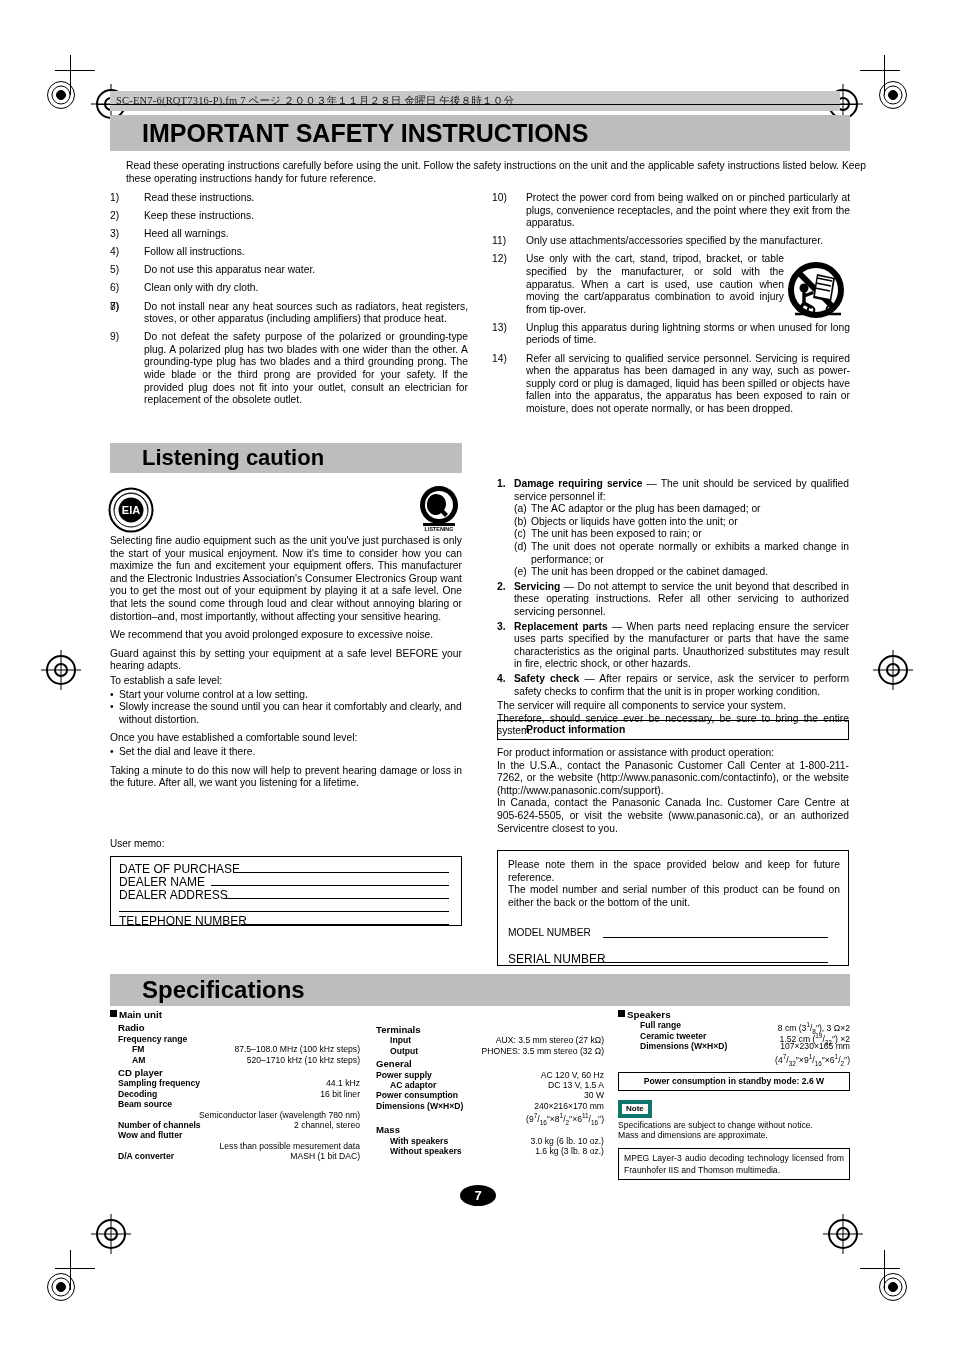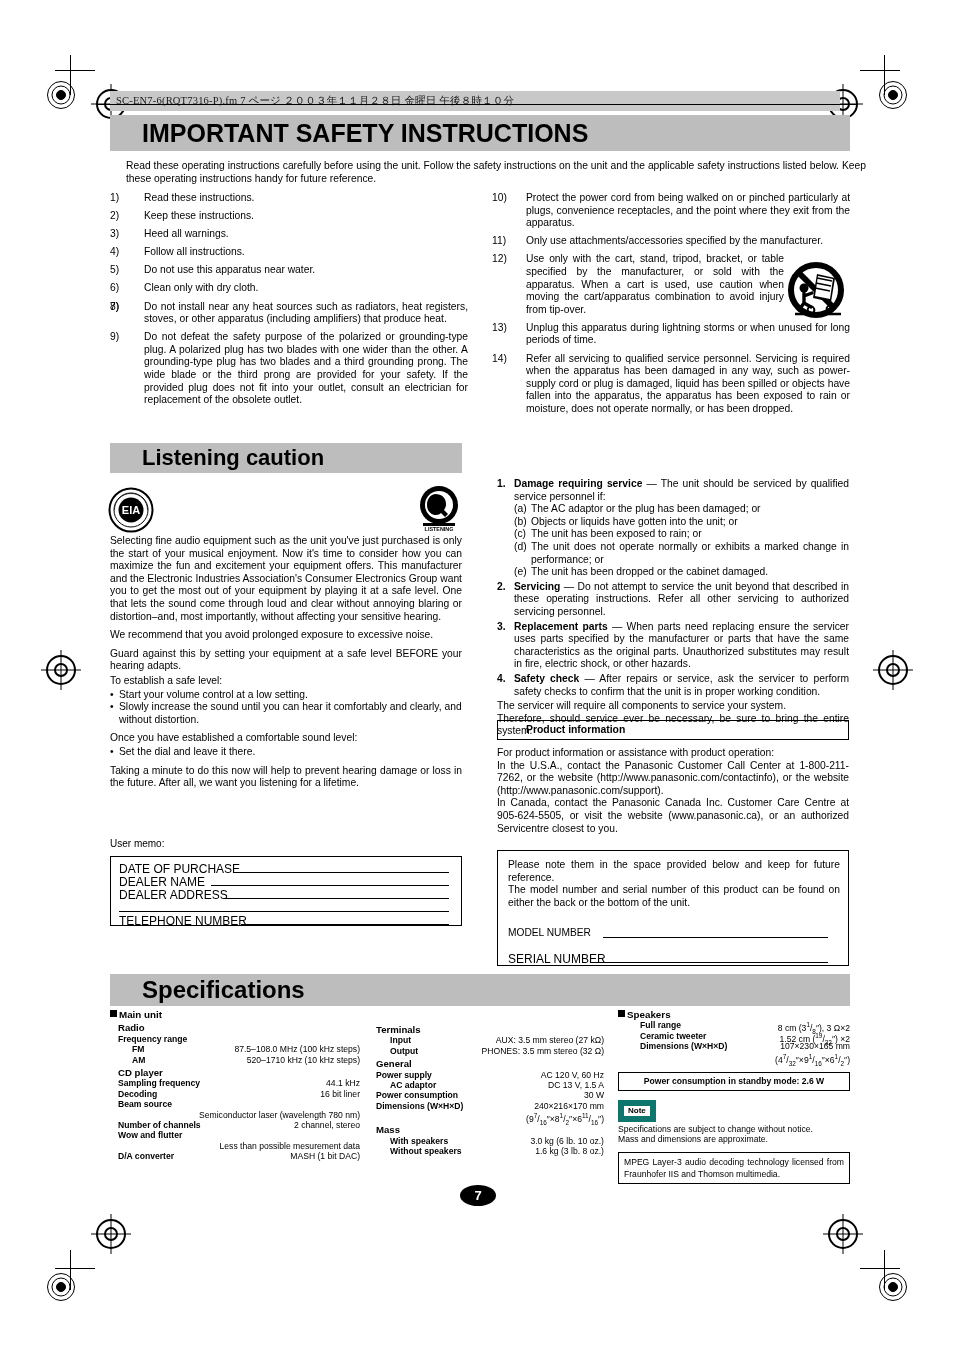--- a/index.html
+++ b/index.html
@@ -78,21 +78,21 @@
   
   .spec { position:absolute; font-size:8.6px; line-height:10.4px; }
   .sq { display:inline-block; width:7px; height:7px; background:#000; margin-right:2px; vertical-align:1px; }
   .spec .grp { font-weight:bold; font-size:9.6px; margin-top:3px; }
   .spec .row { position:relative; height:10.4px; white-space:nowrap; }
   .spec .row .k { font-weight:bold; }
   .spec .row .v { position:absolute; right:0; top:0; font-weight:normal; }
   sup, sub { font-size:6.4px; }
 
   .specbox { border:1px solid #000; padding:3px 5px; font-size:8.6px; line-height:11px; }
-  .notetag { display:inline-block; border:6px solid #0f766e; font-weight:bold; font-size:8px;
+  .notetag { display:inline-block; border:4px solid #0f766e; font-weight:bold; font-size:8px;
              padding:0 4px; line-height:10px; }
 
   
   .pagenum {
     position:absolute; left:460px; top:1185px; width:36px; height:21px;
     background:#000; color:#fff; border-radius:50%;
     font-size:13px; font-weight:bold; text-align:center; line-height:21px;
   }
 
   

